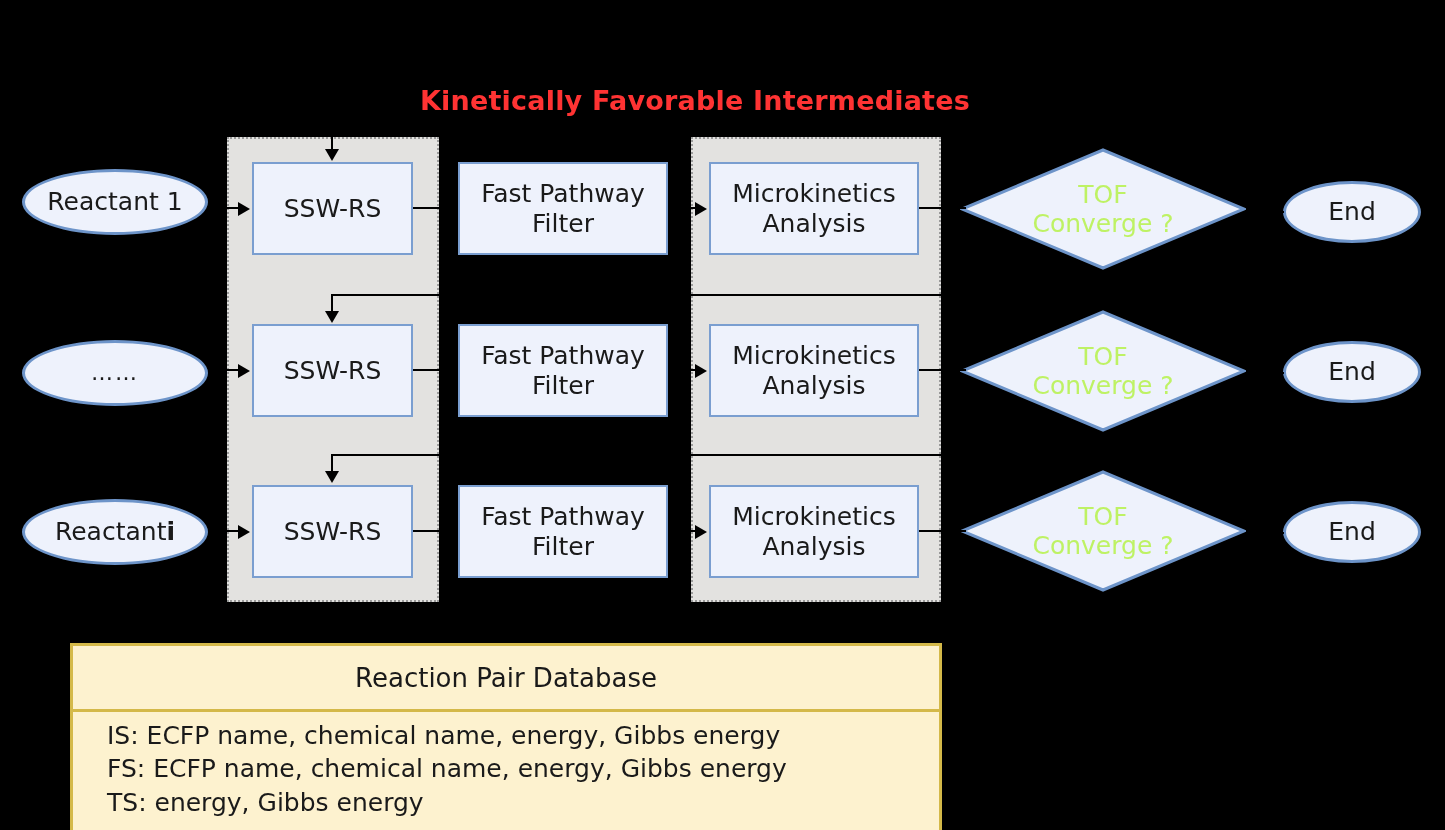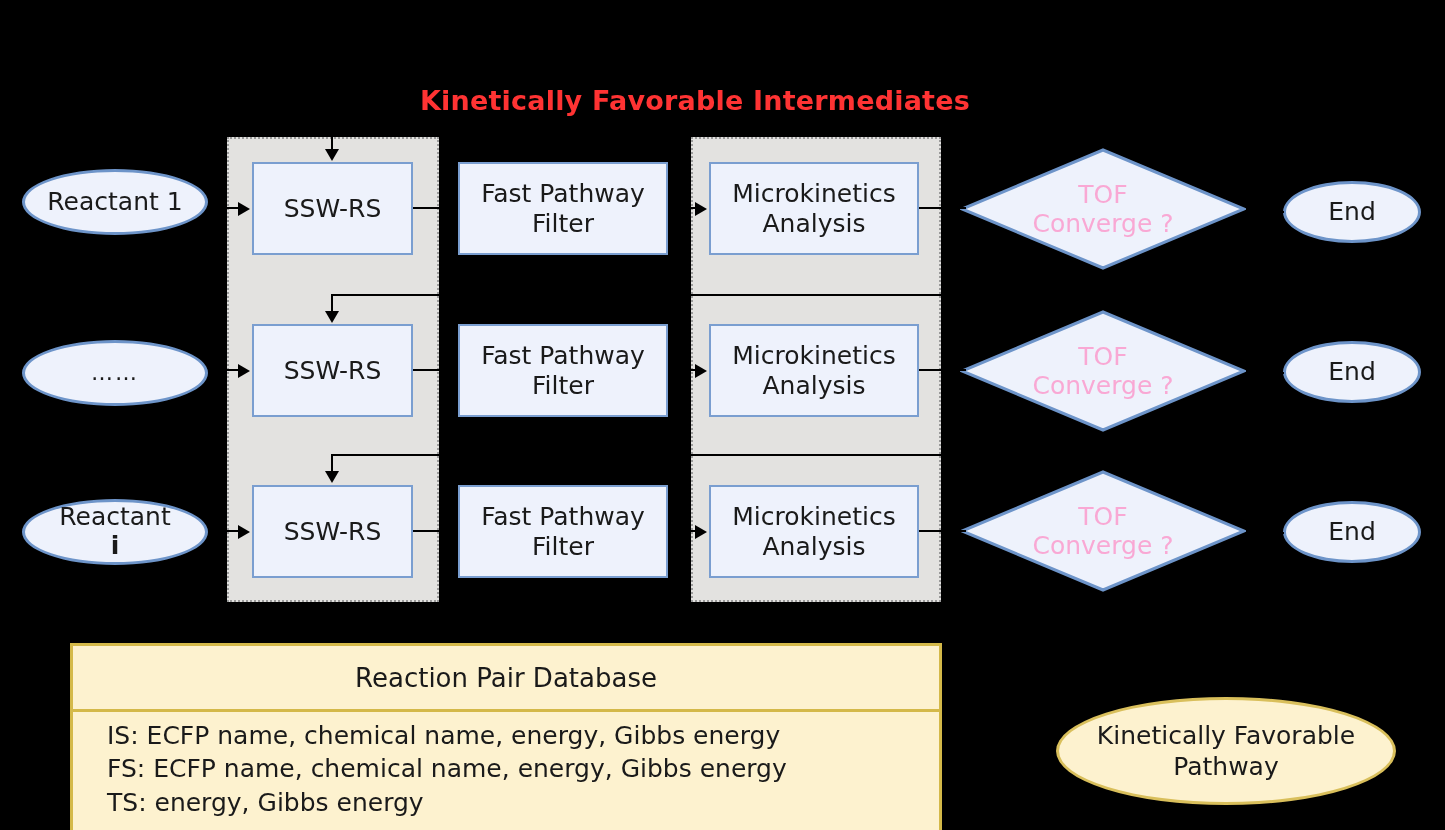--- a/index.html
+++ b/index.html
@@ -68,21 +68,21 @@
     line-height:1.25;
     box-sizing:border-box;
   }
 
   
   .diamond-wrap{position:absolute;}
   .diamond-wrap svg{position:absolute;left:0;top:0;}
   .diamond-label{
     position:absolute;left:0;top:0;width:100%;height:100%;
     display:flex;align-items:center;justify-content:center;
-    text-align:center;color:#f9a8d4;font-size:25px;line-height:1.18;
+    text-align:center;color:#bef264;font-size:25px;line-height:1.18;
     pointer-events:none;
   }
 
   
   .db{
     position:absolute;
     background:#fdf2cf;
     border:3px solid #d4b council;
     box-sizing:border-box;
   }
@@ -166,21 +166,21 @@
     <div class="diamond-label">
       <div>
         <div>TOF</div>
         <div>Converge ?</div>
       </div>
     </div>
   </div>
 
   <div class="node oval" style="left:1283px;top:296px;width:138px;height:62px;">End</div>
 
-  <div class="node oval" style="left:22px;top:454px;width:186px;height:66px;flex-direction:column;">
+  <div class="node oval" style="left:22px;top:454px;width:186px;height:66px;">
     <span>Reactant </span>
       <b>i</b>
   </div>
 
   <div class="node pbox" style="left:252px;top:440px;width:161px;height:93px;">SSW-RS</div>
 
   <div class="node pbox" style="left:458px;top:440px;width:210px;height:93px;flex-direction:column;">
     <span>Fast Pathway</span>
     <span>Filter</span>
   </div>
@@ -256,18 +256,14 @@
 
   <div class="db" style="left:70px;top:598px;width:872px;height:209px;">
     <div class="db-title">Reaction Pair Database</div>
     <div class="db-body">
       <div class="db-line">IS: ECFP name, chemical name, energy, Gibbs energy</div>
       <div class="db-line">FS: ECFP name, chemical name, energy, Gibbs energy</div>
       <div class="db-line">TS: energy, Gibbs energy</div>
     </div>
   </div>
 
-  <div class="node oval-y" style="left:1056px;top:652px;width:340px;height:108px;flex-direction:column;">
-    <span>Kinetically  Favorable</span>
-    <span>Pathway</span>
-  </div>
 
 </div>
 
 </body></html>

